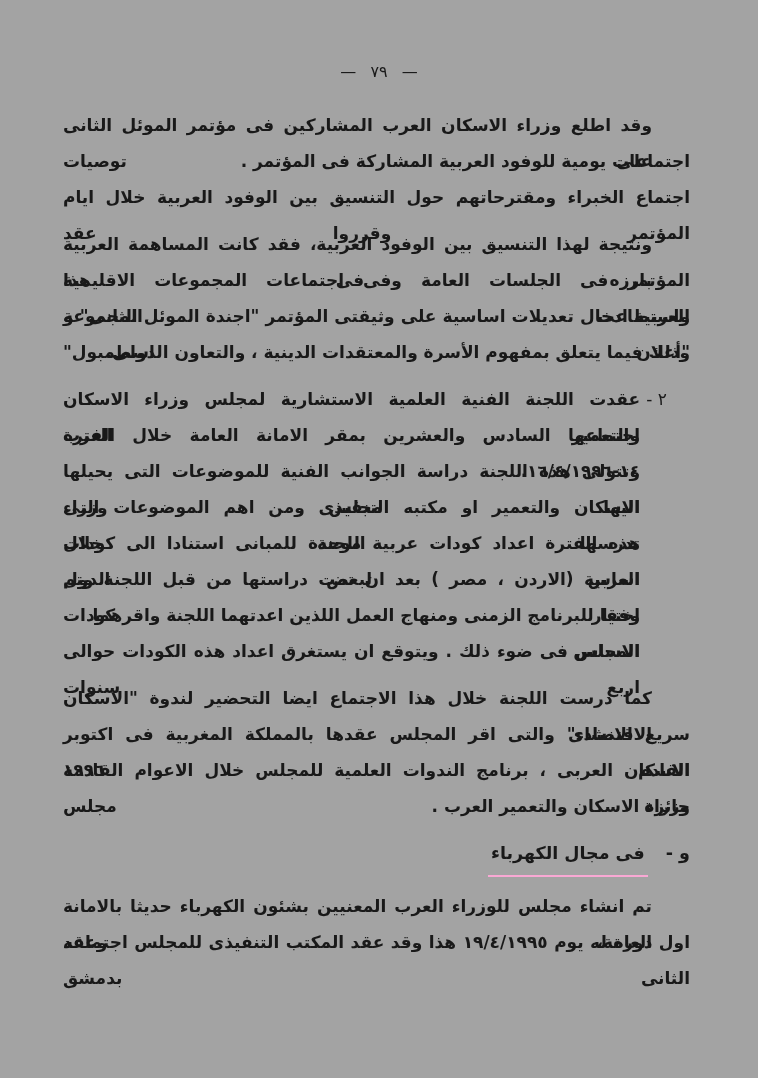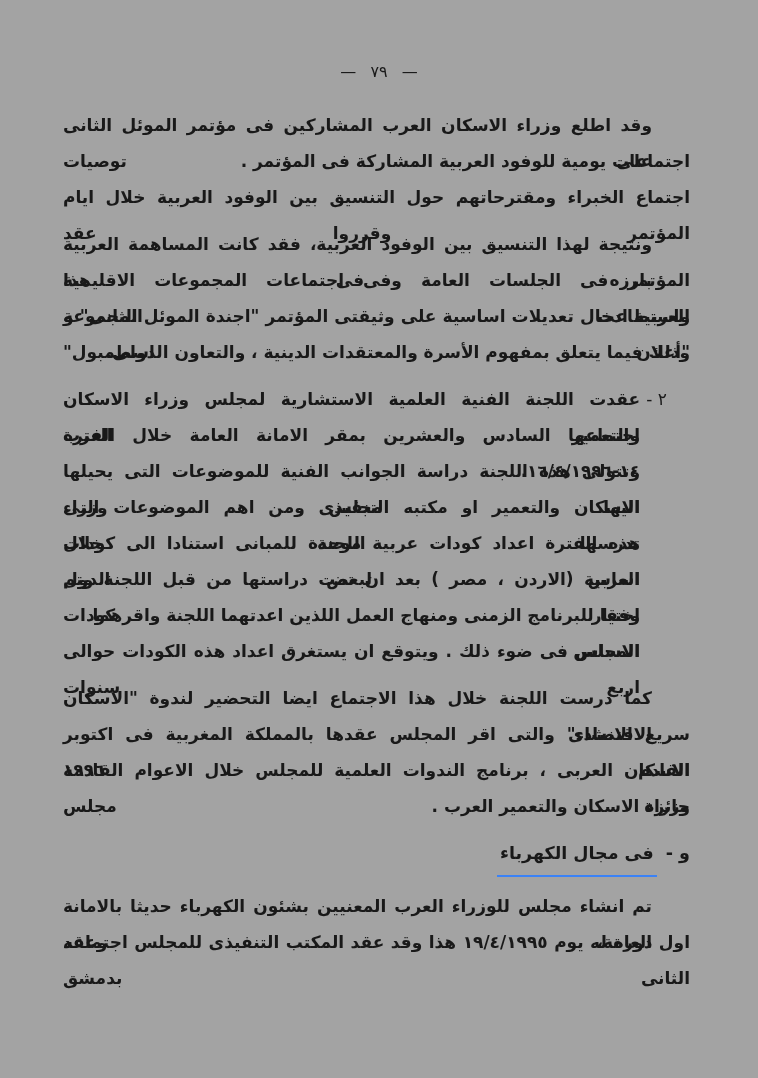--- a/index.html
+++ b/index.html
@@ -48,23 +48,23 @@
   .item .nbody { margin-right: 50px; }
   .heading {
     margin-top: 6px;
     font-weight: bold;
     font-size: 17.5px;
     line-height: 36px;
     text-align: right;
   }
   .heading .title {
     display: inline-block;
-    border-bottom: 2px solid #3b82f6;
+    border-bottom: 2px solid #f9a8d4;
     padding: 0 3px 4px 3px;
-    margin-right: 9px;
+    margin-right: 18px;
   }
   .gap-lg { margin-top: 22px; }
 </style>
 </head>
 <body>
 
 <div class="page">
 
   <div class="page-number">— ٧٩ —</div>
 

